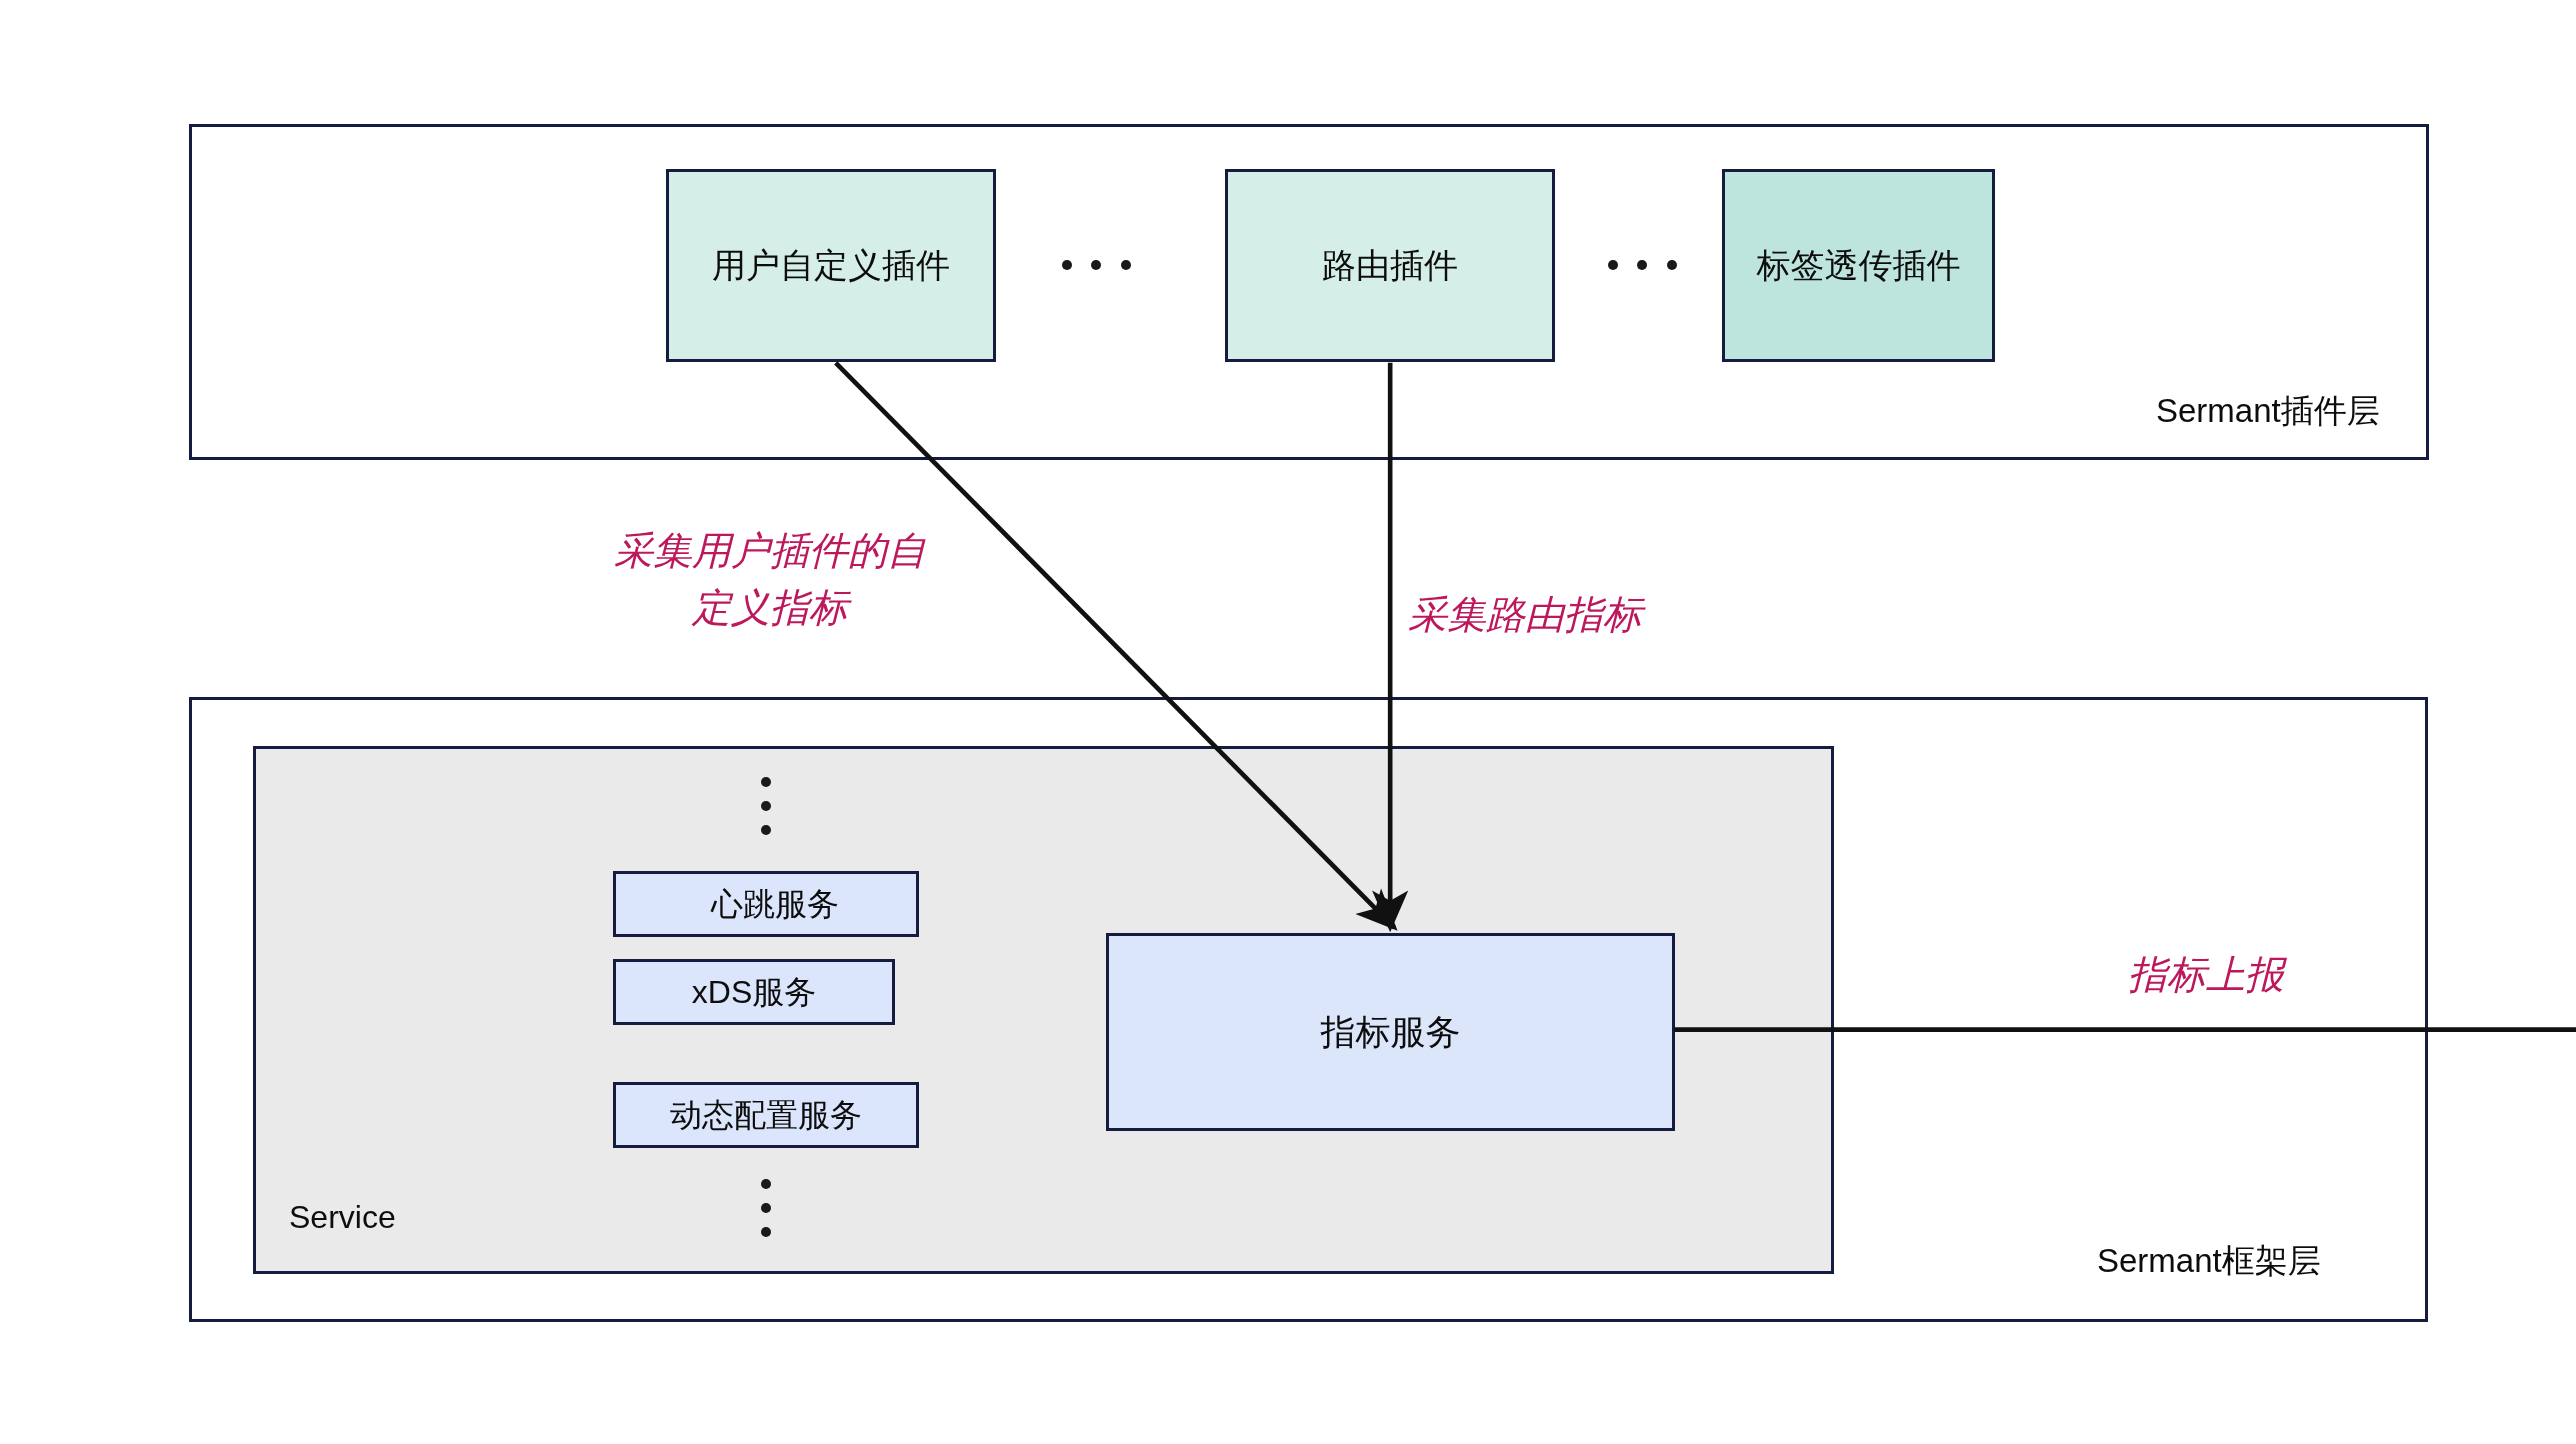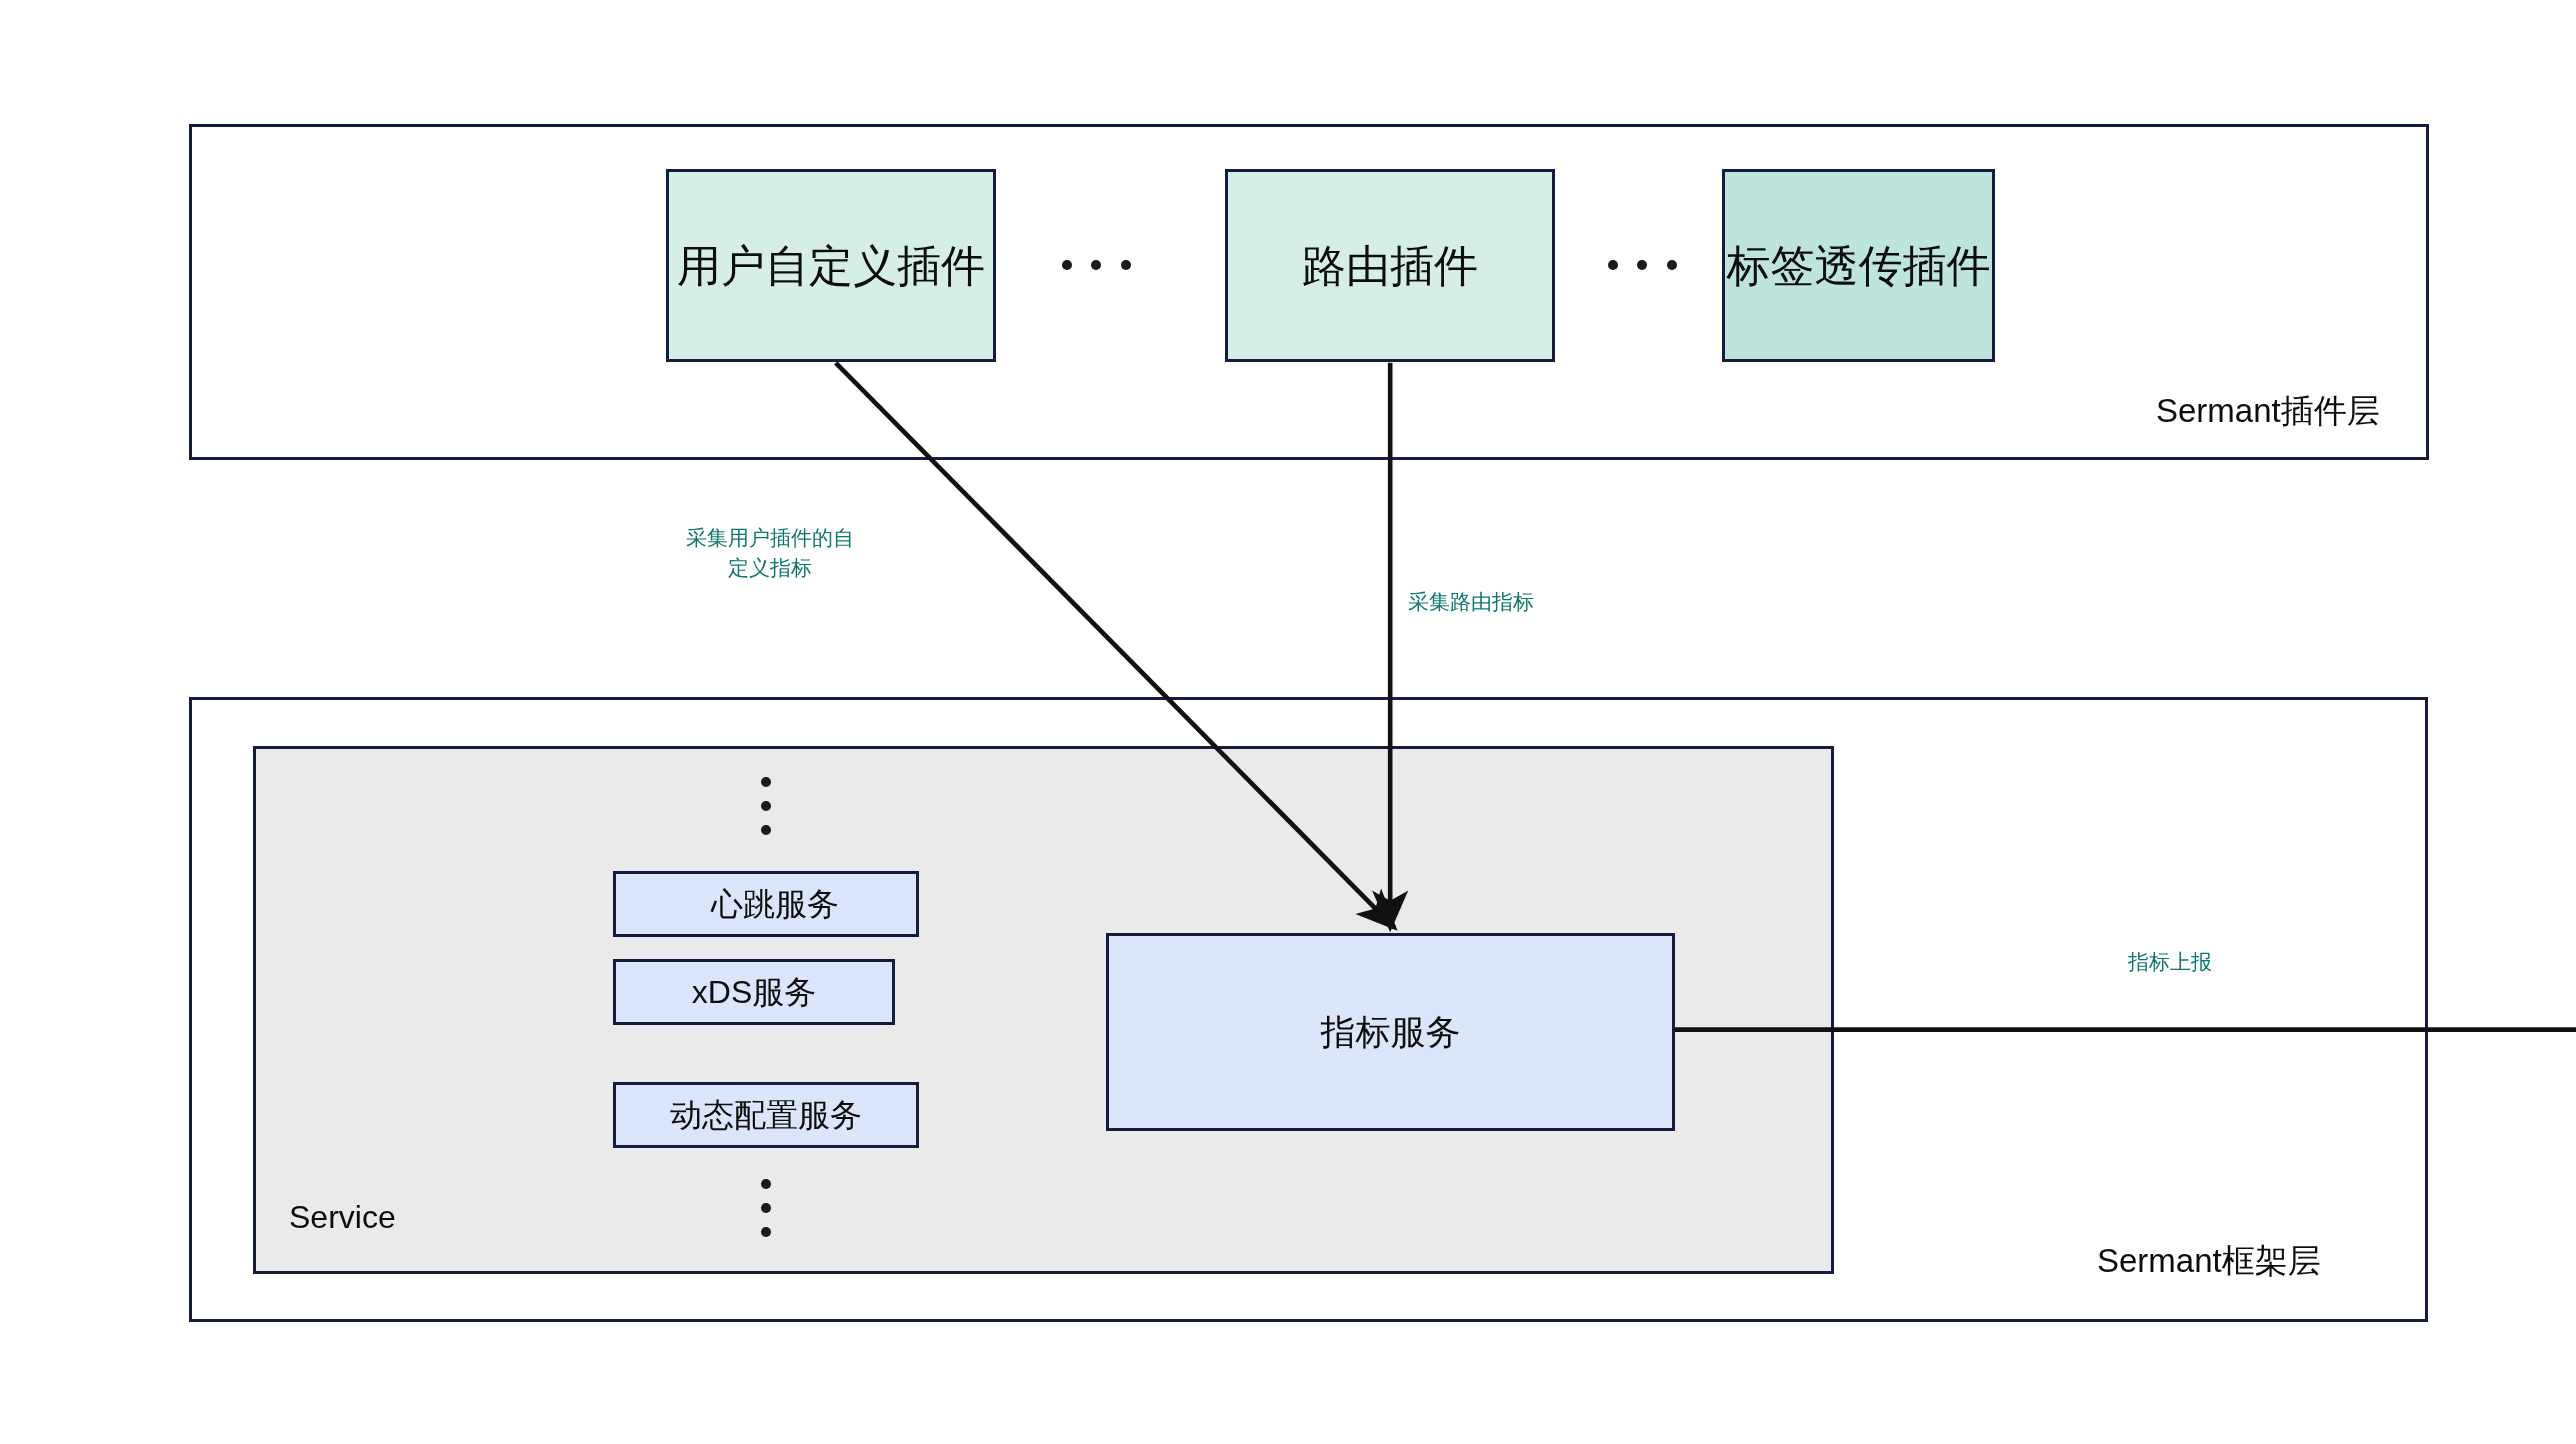--- a/index.html
+++ b/index.html
@@ -25,43 +25,44 @@
     position: absolute;
     box-sizing: border-box;
     border: 3.6px solid #151c3f;
     display: flex;
     align-items: center;
     justify-content: center;
     text-align: center;
     color: #0d0d0d;
     line-height: 1.25;
   }
-  .plugin-node { background: #d5efe8; font-size: 44px; }
+  .plugin-node { background: #d5efe8; font-size: 34px; }
   .plugin-node.accent { background: #bde5dd; }
   .service-node { background: #dbe5fb; font-size: 32px; }
   .metrics-node { background: #dce6fb; font-size: 35px; }
   .gray-panel {
     position: absolute;
     box-sizing: border-box;
     border: 3.1px solid #151c3f;
     background: #eaeaea;
   }
   .layer-label {
     position: absolute;
     font-size: 33px;
     color: #0d0d0d;
     white-space: nowrap;
   }
   .edge-label {
     position: absolute;
-    font-size: 21px;
-    color: #0f766e;
+    font-size: 39px;
+    color: #be185d;
     text-align: center;
     line-height: 1.45;
     white-space: pre-line;
+    font-style: italic;
   }
   .ellipsis-h {
     position: absolute;
     display: flex;
     align-items: center;
     gap: 19.6px;
   }
   .ellipsis-h i {
     display: block;
     width: 9.8px;

